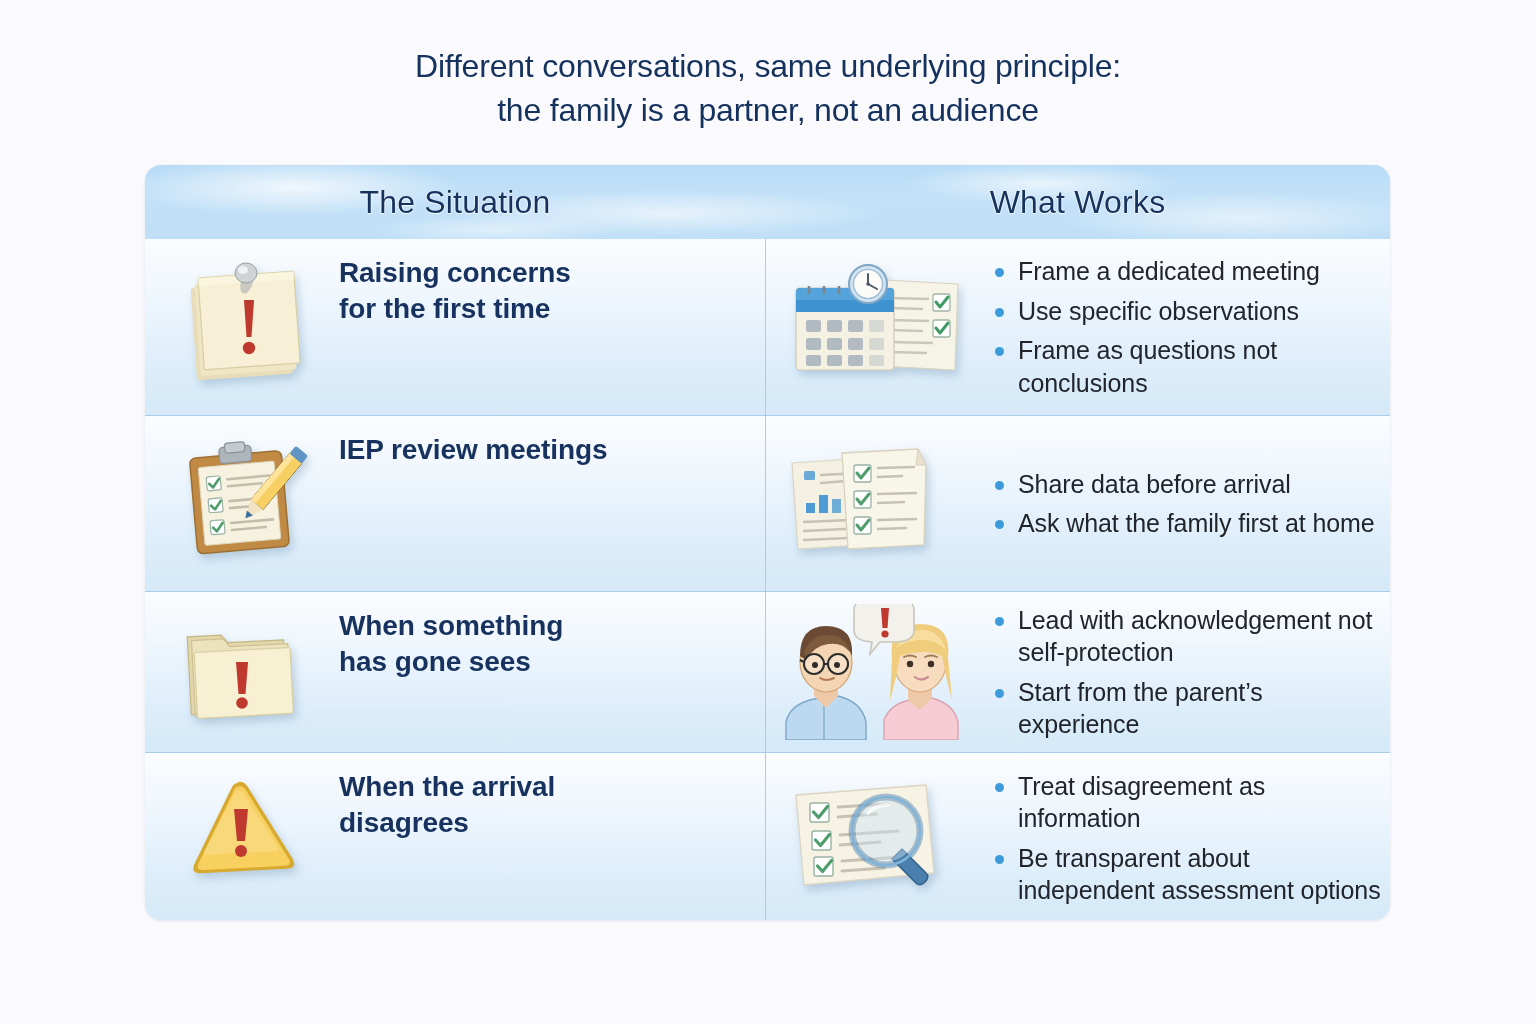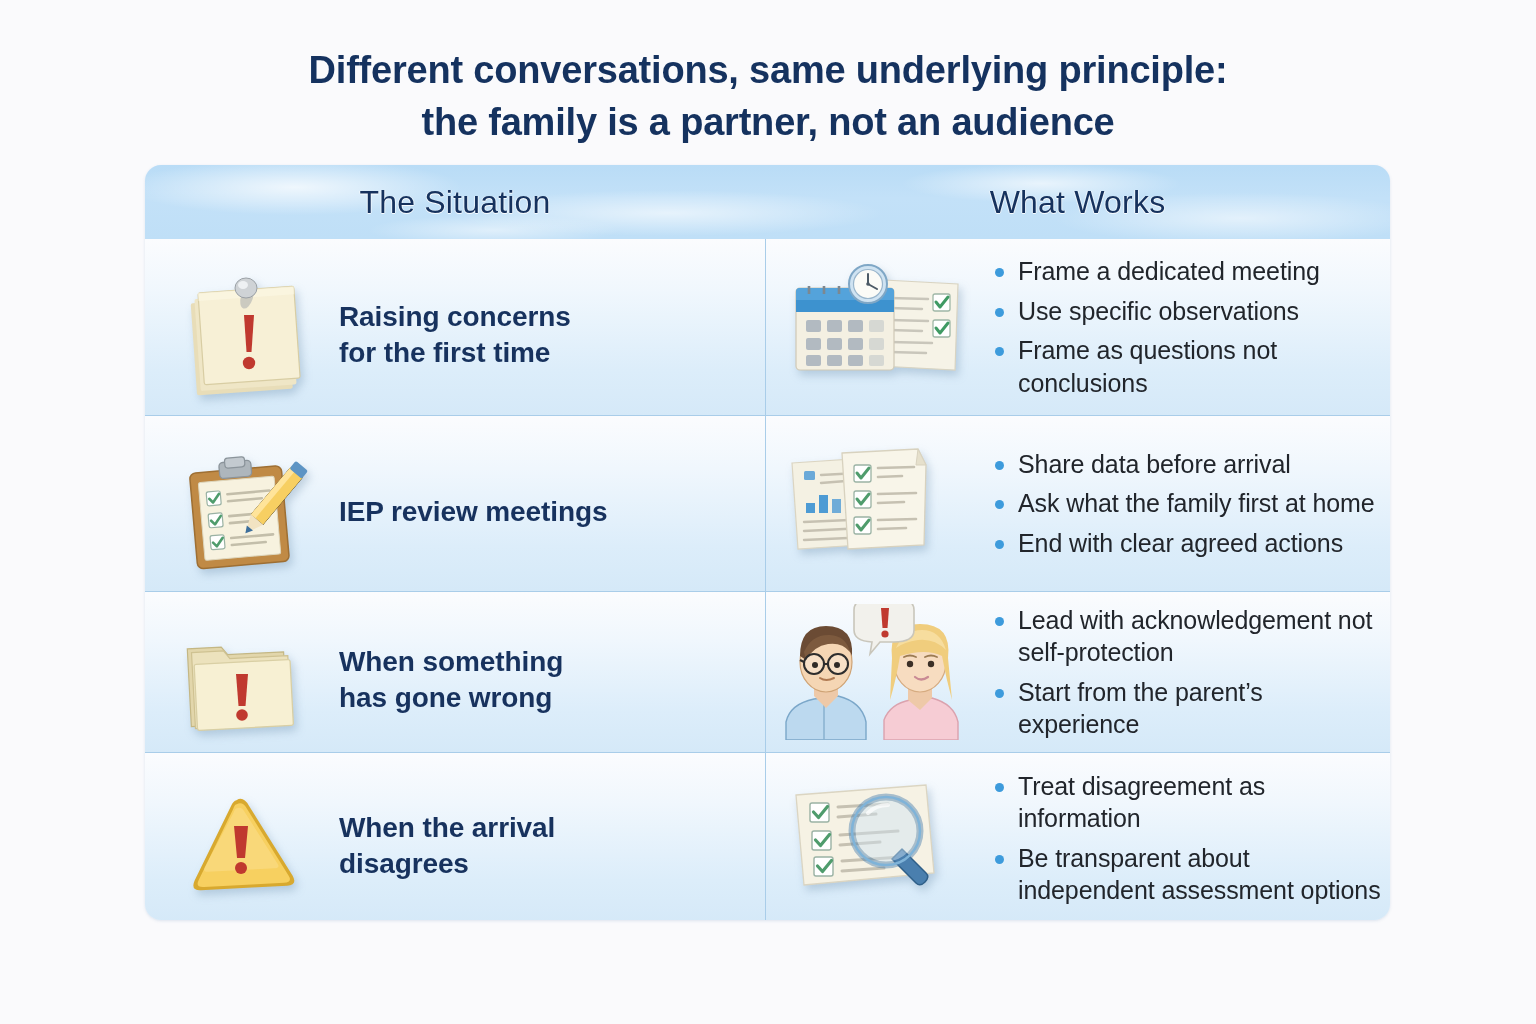--- a/index.html
+++ b/index.html
@@ -18,22 +18,22 @@
   
   .title-block {
     position: absolute;
     top: 44px;
     left: 0;
     width: 1536px;
     text-align: center;
   }
   .title-line {
     color: #15325f;
-    font-size: 38px;
-    font-weight: bold;
+    font-size: 32px;
+    font-weight: normal;
     letter-spacing: -0.2px;
     line-height: 1.38;
     font-family: "Liberation Sans", sans-serif;
   }
 
   
   .table-card {
     position: absolute;
     left: 145px;
     top: 165px;
@@ -106,21 +106,21 @@
   .trow:first-child { border-top: none; }
   .r1 { height: 176px; }
   .r2 { height: 175px; }
   .r3 { height: 160px; }
   .r4 { height: 170px; }
 
   .cell-left {
     position: relative;
     width: 620px;
     display: flex;
-    align-items: center;
+    align-items: flex-start;
     padding-left: 22px;
     box-sizing: border-box;
     z-index: 2;
     margin-top: 16px;
   }
   .cell-right {
     position: relative;
     width: 625px;
     display: flex;
     align-items: center;
@@ -355,40 +355,39 @@
             <line x1="102" y1="38" x2="126" y2="37"></line>
             <line x1="102" y1="55" x2="140" y2="54"></line>
             <line x1="102" y1="64" x2="128" y2="63"></line>
             <line x1="102" y1="81" x2="140" y2="80"></line>
             <line x1="102" y1="90" x2="130" y2="89"></line>
           </g>
         </svg>
         <ul class="bullets">
           <li>Share data before arrival</li>
           <li>Ask what the family first at home</li>
-          <li>End with clear agreed actions</li>
         </ul>
       </div>
     </div>
 
     <div class="trow r3">
       <div class="cell-left">
 
         <svg class="illus softshadow" width="150" height="120" viewBox="0 0 150 120">
           <g transform="rotate(-3 75 60)">
             <path d="M22 26 L56 26 L62 34 L118 34 L118 104 L22 104 Z" fill="#e2d6ab" stroke="#c4b784" stroke-width="1.2"></path>
             <path d="M26 30 L58 30 L64 38 L122 38 L122 106 L26 106 Z" fill="#ece2bd" stroke="#cfc292" stroke-width="1.2"></path>
             <rect x="28" y="42" width="96" height="66" rx="2" fill="#f7f0d3" stroke="#d9cfa4" stroke-width="1.3"></rect>
           </g>
           <path d="M69 54 L81 54 L78.5 86 L71.5 86 Z" fill="#c0392f"></path>
           <circle cx="75" cy="95" r="5.8" fill="#c0392f"></circle>
         </svg>
         <div class="situation-text">
           <div>When something</div>
-          <div>has gone wrong</div>
+          <div>has gone sees</div>
         </div>
       </div>
       <div class="cell-right">
 
         <svg class="illus" width="200" height="136" viewBox="0 0 200 136">
 
           <path d="M10 136 L10 118 Q14 100 38 95 L62 92 Q86 98 90 118 L90 136 Z" fill="#bcd9ef" stroke="#7ba7c9" stroke-width="1.4"></path>
           <path d="M48 94 L48 136" stroke="#88b0cf" stroke-width="1.5"></path>
           <circle cx="52" cy="96" r="1.8" fill="#88b0cf"></circle>
           <path d="M38 92 L50 104 L62 92 L62 82 L38 82 Z" fill="#eec9a8"></path>

